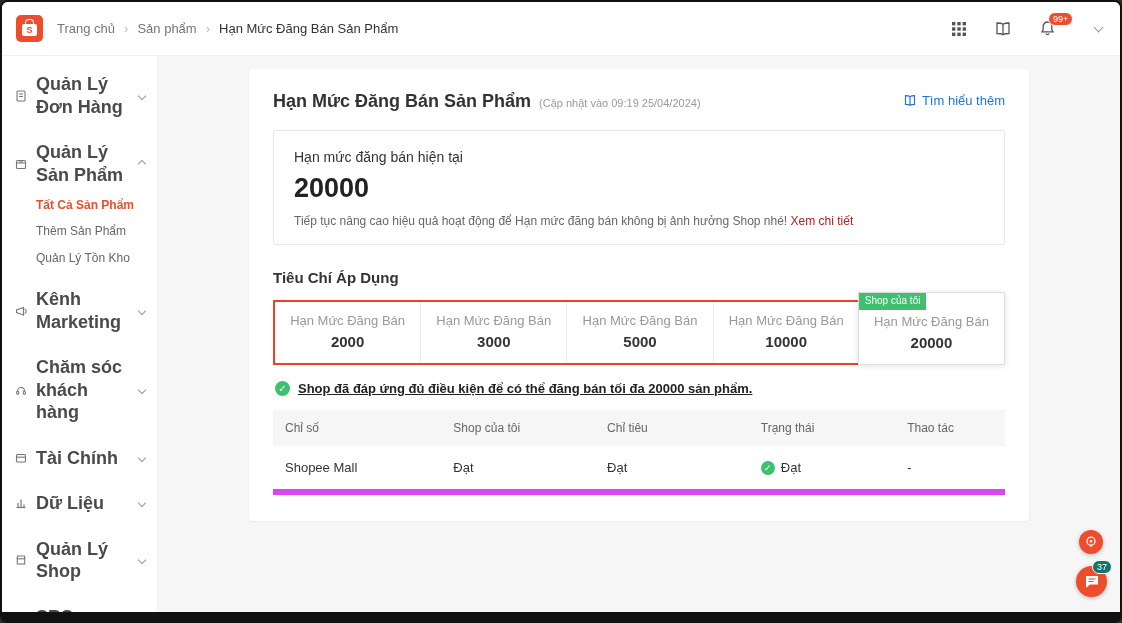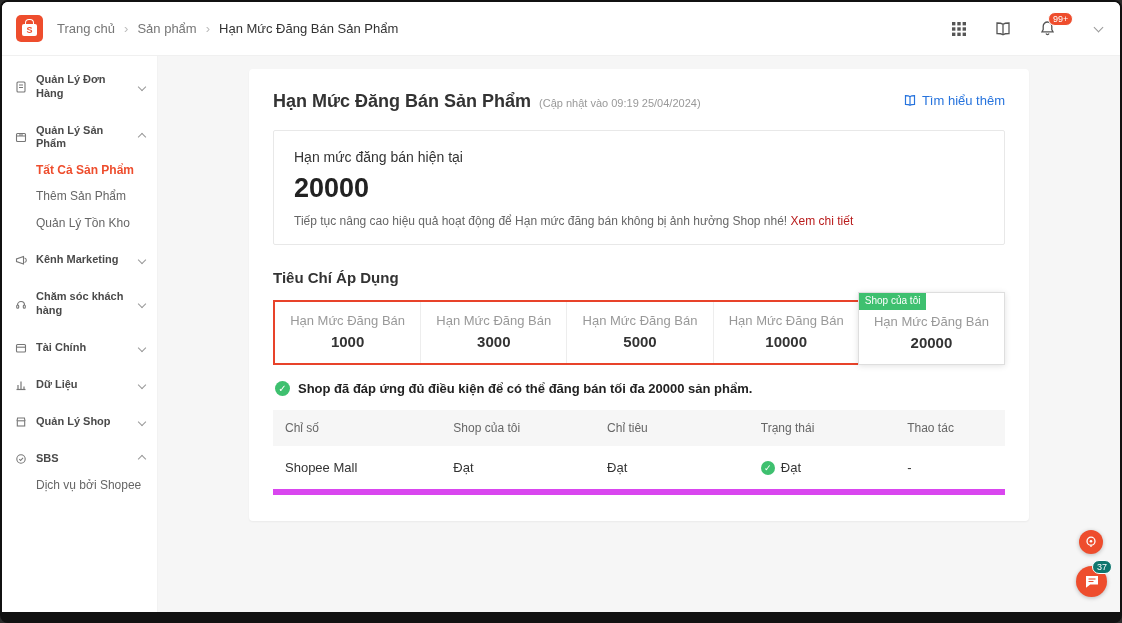--- a/index.html
+++ b/index.html
@@ -44,21 +44,21 @@
   .chev { display:inline-block; width:7px; height:7px; border-right:1.4px solid #999;
     border-bottom:1.4px solid #999; transform:rotate(45deg); }
   .chev.up { transform:rotate(-135deg); }
   .topbar .chev.acct { margin-left:14px; margin-top:-3px; }
 
   
   .body-wrap { display:flex; height: calc(100% - 54px); }
   .sidebar { width:156px; flex:0 0 156px; background:#fff; border-right:1px solid #f2f2f2;
     padding:17px 12px; overflow:hidden; }
   .side-section { margin-bottom:23px; }
-  .side-head { display:flex; align-items:center; gap:8px; font-size:11px; font-weight:600;
+  .side-head { display:flex; align-items:center; gap:8px; font-size:18px; font-weight:600;
     color:#4a4a4a; cursor:pointer; }
   .side-head .s-icon { flex:0 0 14px; width:14px; height:14px; color:#777; }
   .side-head .s-label { line-height:1.25; }
   .side-head .chev { margin-left:auto; flex:0 0 auto; width:6px; height:6px; }
   .side-children { padding-left:22px; }
   .side-child { font-size:12px; color:#666; margin-top:12px; cursor:pointer; line-height:1.2; }
   .side-child.active { color:#ee4d2d; font-weight:600; }
 
   .main { flex:1; background:#f6f6f6; overflow:auto; }
 
@@ -87,21 +87,21 @@
   .tier-label { font-size:13px; color:#999; }
   .tier-value { font-size:15px; font-weight:bold; color:#333; margin-top:5px; }
   .tier.my { position:relative; z-index:2; margin:-10px -2px -2px; border:1px solid #dedede;
     background:#fff; box-shadow:0 1px 6px rgba(0,0,0,.12); padding-top:21px; }
   .myshop-badge { position:absolute; top:0; left:0; background:#3ec06f; color:#fff;
     font-size:10px; line-height:1; padding:3px 6px 4px; }
 
   .success-row { display:flex; align-items:center; gap:8px; margin:16px 2px 14px; }
   .check-icon { width:15px; height:15px; flex:0 0 15px; border-radius:50%; background:#3ec06f;
     color:#fff; font-size:10px; display:inline-flex; align-items:center; justify-content:center; }
-  .success-text { font-size:13px; font-weight:600; color:#222; }
+  .success-text { font-size:13px; font-weight:600; color:#222;text-decoration:underline; }
 
   table.criteria-table { width:100%; border-collapse:collapse; font-size:12px; }
   .criteria-table th { background:#f6f6f6; color:#666; font-weight:normal; text-align:left;
     padding:11px 12px; }
   .criteria-table td { padding:14px 12px; color:#333; font-size:13px; border-bottom:6px solid #d946ef; }
   .criteria-table th:nth-child(1){ width:23%; } .criteria-table th:nth-child(2){ width:21%; }
   .criteria-table th:nth-child(3){ width:21%; } .criteria-table th:nth-child(4){ width:20%; }
   .criteria-table th:nth-child(5){ width:15%; }
   .status-cell { display:flex; align-items:center; gap:6px; }
   .status-cell .check-icon { width:14px; height:14px; flex:0 0 14px; font-size:9px; }
@@ -293,21 +293,21 @@
             <span>Tiếp tục nâng cao hiệu quả hoạt động để Hạn mức đăng bán không bị ảnh hưởng Shop nhé!</span>
             <a>Xem chi tiết</a>
           </div>
         </div>
 
         <h2 class="criteria-heading">Tiêu Chí Áp Dụng</h2>
 
         <div class="tiers">
           <div class="tier">
             <div class="tier-label">Hạn Mức Đăng Bán</div>
-            <div class="tier-value">1000</div>
+            <div class="tier-value">2000</div>
           </div>
           <div class="tier">
             <div class="tier-label">Hạn Mức Đăng Bán</div>
             <div class="tier-value">3000</div>
           </div>
           <div class="tier">
             <div class="tier-label">Hạn Mức Đăng Bán</div>
             <div class="tier-value">5000</div>
           </div>
           <div class="tier">

